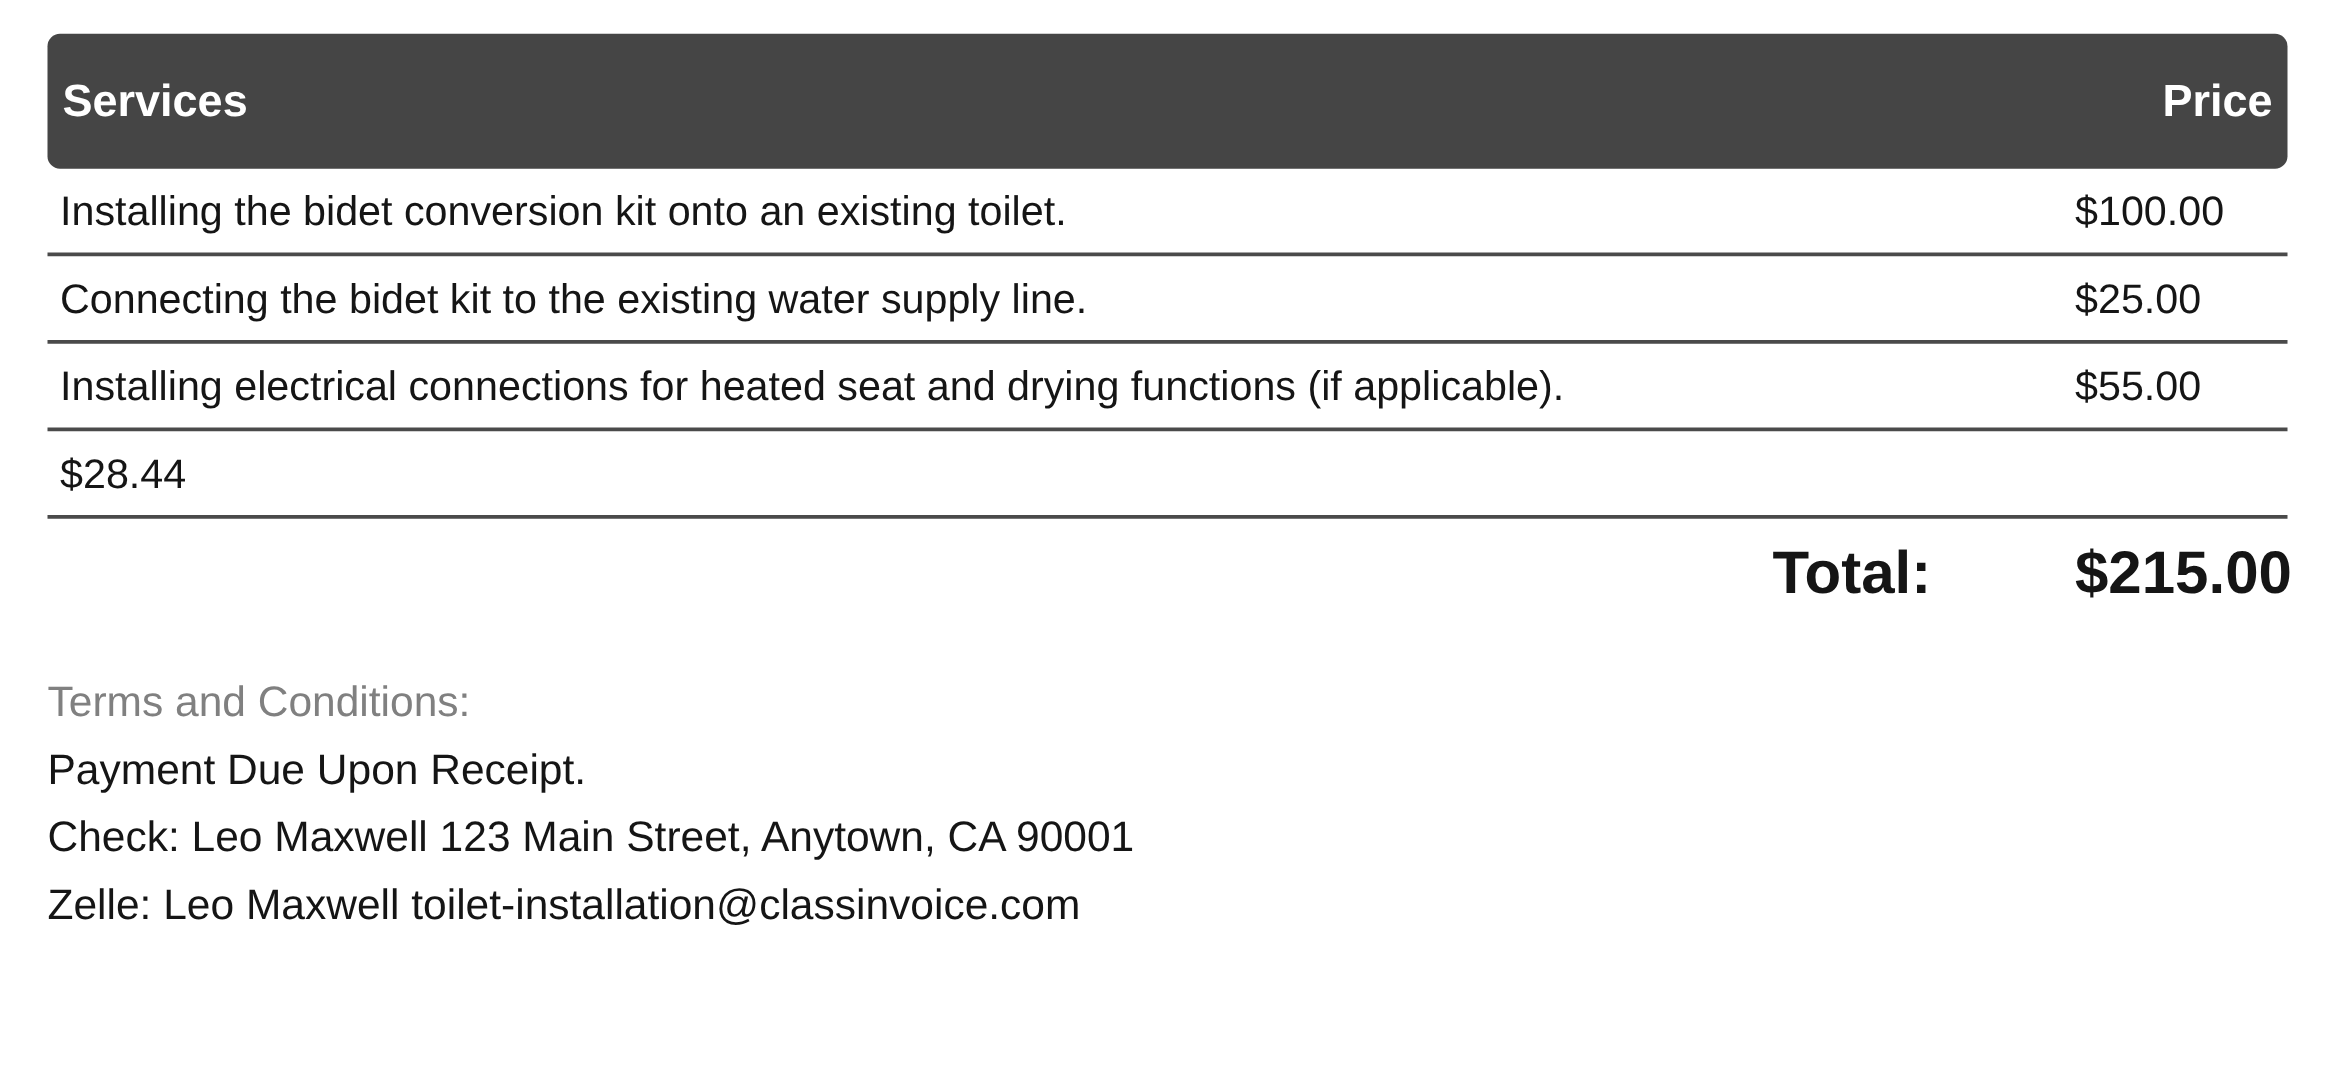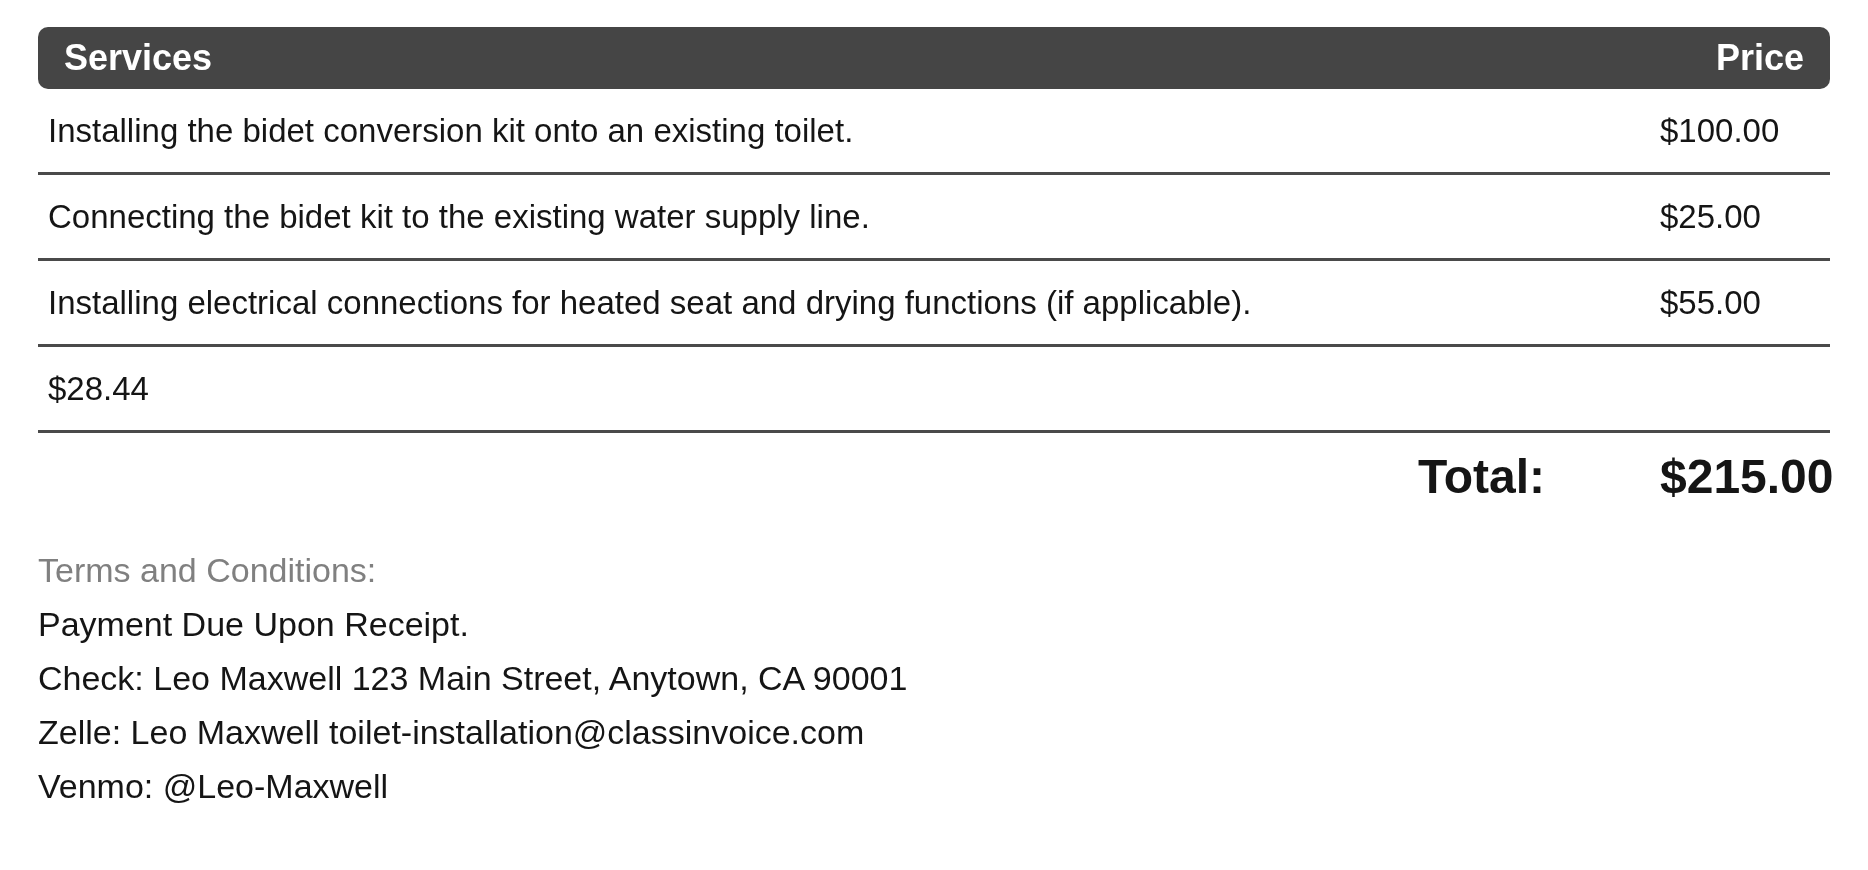--- a/index.html
+++ b/index.html
@@ -16,54 +16,54 @@
     font-family:"Liberation Sans",sans-serif;
     color:var(--body-text);
     overflow:hidden;
   }
   .invoice{
     position:absolute;
     left:38px;top:27px;
     width:1792px;
   }
   .header-row{
-    height:62px;
+    height:108px;
     background:var(--header-bg);
     border-radius:10px;
     display:flex;
     align-items:center;
-    padding:0 26px;
+    padding:0 12px;
     color:var(--header-text);
     font-size:36px;
     font-weight:bold;
   }
   .header-services{flex:1;text-align:left;}
   .header-price{text-align:right;}
   .row{
     display:flex;
     align-items:center;
-    height:86px;
+    height:70px;
     border-bottom:3px solid var(--divider);
     font-size:33px;
     padding-left:10px;
   }
   .row .service{flex:1;padding-right:20px;}
   .row .price{width:170px;text-align:left;padding-right:13px;white-space:nowrap;}
   .total-row{
     display:flex;
     align-items:center;
     justify-content:flex-end;
     height:86px;
     font-size:48px;
     font-weight:bold;
   }
   .total-label{margin-right:115px;}
   .total-value{width:170px;text-align:right;padding-right:13px;white-space:nowrap;}
   .terms{
-    margin-top:24px;
+    margin-top:34px;
     font-size:34px;
     line-height:54px;
   }
   .terms-heading{color:var(--terms-heading);}
   .terms-line{color:var(--body-text);}
 </style>
 </head>
 <body>
 
 <div class="invoice">
@@ -103,17 +103,16 @@
 
   <div class="terms">
     <div class="terms-heading">Terms and Conditions:</div>
 
       <div class="terms-line">Payment Due Upon Receipt.</div>
 
       <div class="terms-line">Check: Leo Maxwell 123 Main Street, Anytown, CA 90001</div>
 
       <div class="terms-line">Zelle: Leo Maxwell toilet-installation@classinvoice.com</div>
 
-      <div class="terms-line">Venmo: @Leo-Maxwell</div>
 
   </div>
 
 </div>
 
 </body></html>

